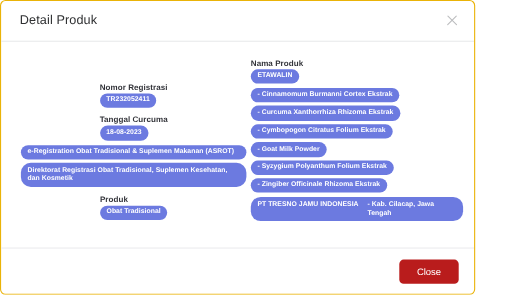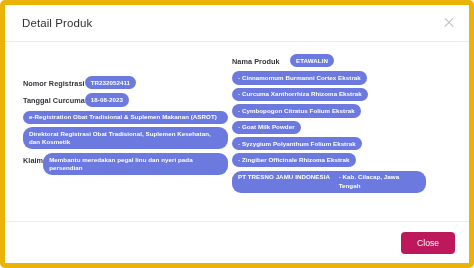--- a/index.html
+++ b/index.html
@@ -9,25 +9,25 @@
   }
   body {
     width: 474px;
     height: 268px;
     overflow: hidden;
     font-family: "Liberation Sans", sans-serif;
     -webkit-font-smoothing: antialiased;
   }
   .modal {
     position: relative;
-    width: 474px;
+    width: 432px;
     height: 268px;
     box-sizing: border-box;
     background: #ffffff;
-    border: 5px solid #eab308;
+    border: 1px solid #eab308;
     border-radius: 5px;
     display: flex;
     flex-direction: column;
     overflow: hidden;
   }
   .modal-header {
     height: 37px;
     min-height: 37px;
     box-sizing: border-box;
     border-bottom: 1px solid #e9eaec;
@@ -66,27 +66,28 @@
     flex: 1;
     display: flex;
     padding: 12px 10px 0 10px;
     box-sizing: border-box;
     overflow: hidden;
   }
   .col {
     display: flex;
     flex-direction: column;
   }
-  .col-left  { width: 205px; padding-left: 8px; padding-top: 22px; }
+  .col-left  { width: 205px; padding-left: 8px; padding-top: 22px; align-items: center; }
   .col-right { flex: 1; padding-left: 4px; }
 
   .field {
     display: flex;
     align-items: flex-start;
     margin-bottom: 4px;
+    flex-direction: column;
   }
   .field-label {
     font-size: 7.3px;
     font-weight: bold;
     color: #33343a;
     line-height: 10px;
     padding-top: 2.5px;
     letter-spacing: 0.05px;
     flex-shrink: 0;
   }
@@ -126,21 +127,21 @@
     height: 42px;
     min-height: 42px;
     box-sizing: border-box;
     border-top: 1px solid #ececee;
     display: flex;
     align-items: center;
     justify-content: flex-end;
     padding-right: 14px;
   }
   .btn-close {
-    background: #be185d;
+    background: #b91c1c;
     color: #ffffff;
     font-size: 8.6px;
     border: none;
     border-radius: 4px;
     padding: 6px 16px;
     cursor: pointer;
     font-family: "Liberation Sans", sans-serif;
   }
 </style>
 </head>
@@ -171,27 +172,27 @@
         </div>
       </div>
 
       <div class="field">
         <div class="values">
           <span class="badge badge-wide">e-Registration Obat Tradisional &amp; Suplemen Makanan (ASROT)</span>
           <span class="badge badge-wide">Direktorat Registrasi Obat Tradisional, Suplemen Kesehatan, dan Kosmetik</span>
         </div>
       </div>
 
-
-      <div class="field">
-        <div class="field-label">Klaim</div>
-        <div class="values">
-          <span class="badge badge-wide">Membantu meredakan pegal linu dan nyeri pada persendian</span>
-        </div>
-      </div>
+      <div class="field">
+        <div class="field-label">Produk</div>
+        <div class="values">
+          <span class="badge">Obat Tradisional</span>
+        </div>
+      </div>
+
 
     </div>
 
     <div class="col col-right">
 
       <div class="field">
         <div class="field-label label-right">Nama Produk</div>
         <div class="values">
           <span class="badge">ETAWALIN</span>
         </div>

